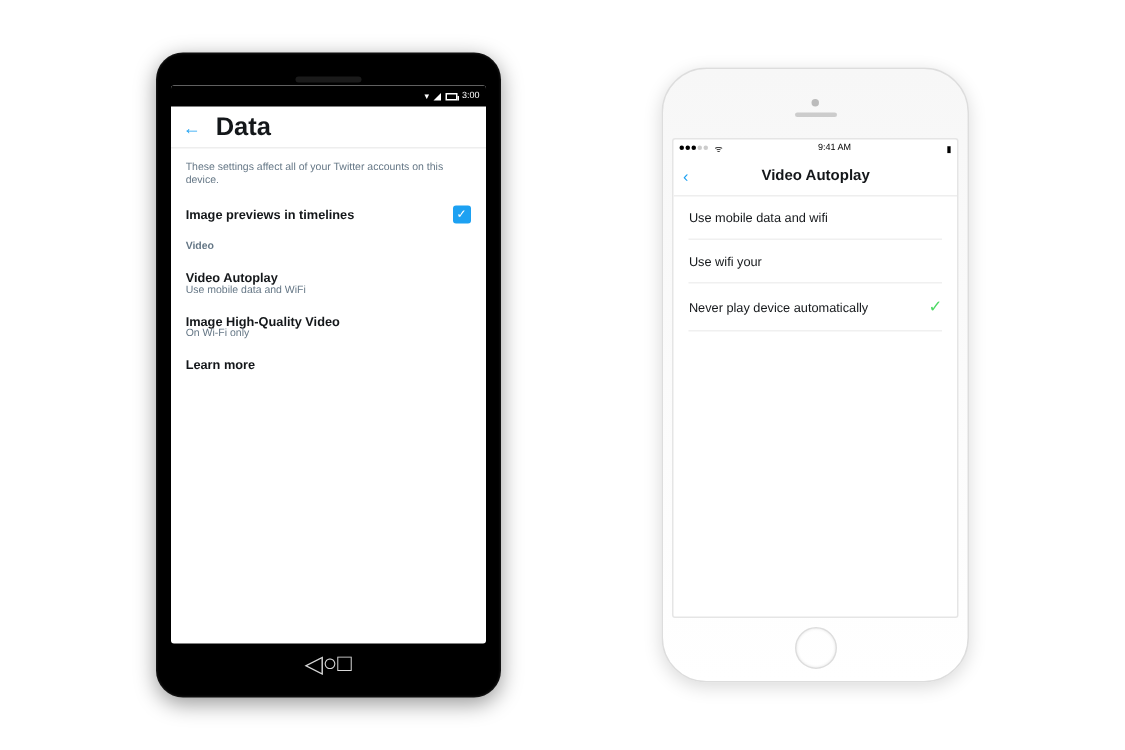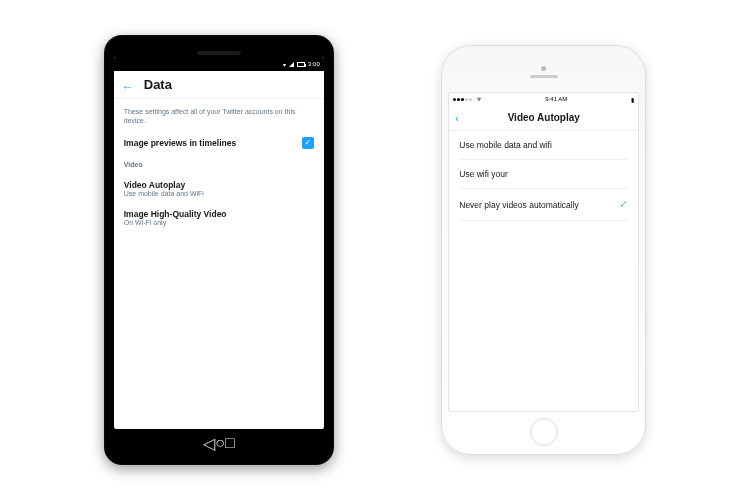--- a/index.html
+++ b/index.html
@@ -73,21 +73,21 @@
 
   .app-header {
     display: flex;
     align-items: center;
     height: 28px;
     border-bottom: 1px solid #eee;
     padding: 0 8px;
     gap: 10px;
   }
   .back-arrow { color: var(--twitter-blue); font-size: 12px; }
-  .app-title { font-weight: 700; font-size: 13px; color: var(--black); }
+  .app-title { font-weight: 700; font-size: 17px; color: var(--black); }
 
   .app-body {
     flex: 1;
     padding: 8px 10px;
     font-size: 8px;
     color: var(--black);
     display:flex;
     flex-direction:column;
     gap:12px;
   }
@@ -215,20 +215,21 @@
       <div>
         <div class="row-main">Video Autoplay</div>
         <div class="row-sub">Use mobile data and WiFi</div>
       </div>
 
       <div>
         <div class="row-main">Image High-Quality Video</div>
         <div class="row-sub">On Wi-Fi only</div>
       </div>
 
+      <div class="row-main">Learn more</div>
     </div>
   </div>
 
   <div class="android-nav">
     <span>◁</span>
     <span>○</span>
     <span>□</span>
   </div>
 </div>
 
@@ -258,20 +259,20 @@
     </div>
 
     <div class="ios-body">
       <div class="ios-row">
         <span>Use mobile data and wifi</span>
       </div>
       <div class="ios-row">
         <span>Use wifi your</span>
       </div>
       <div class="ios-row">
-        <span>Never play videos automatically</span>
+        <span>Never play device automatically</span>
         <span class="ios-check">✓</span>
       </div>
     </div>
   </div>
 
   <div class="iphone-home"></div>
 </div>
 
 </body></html>

